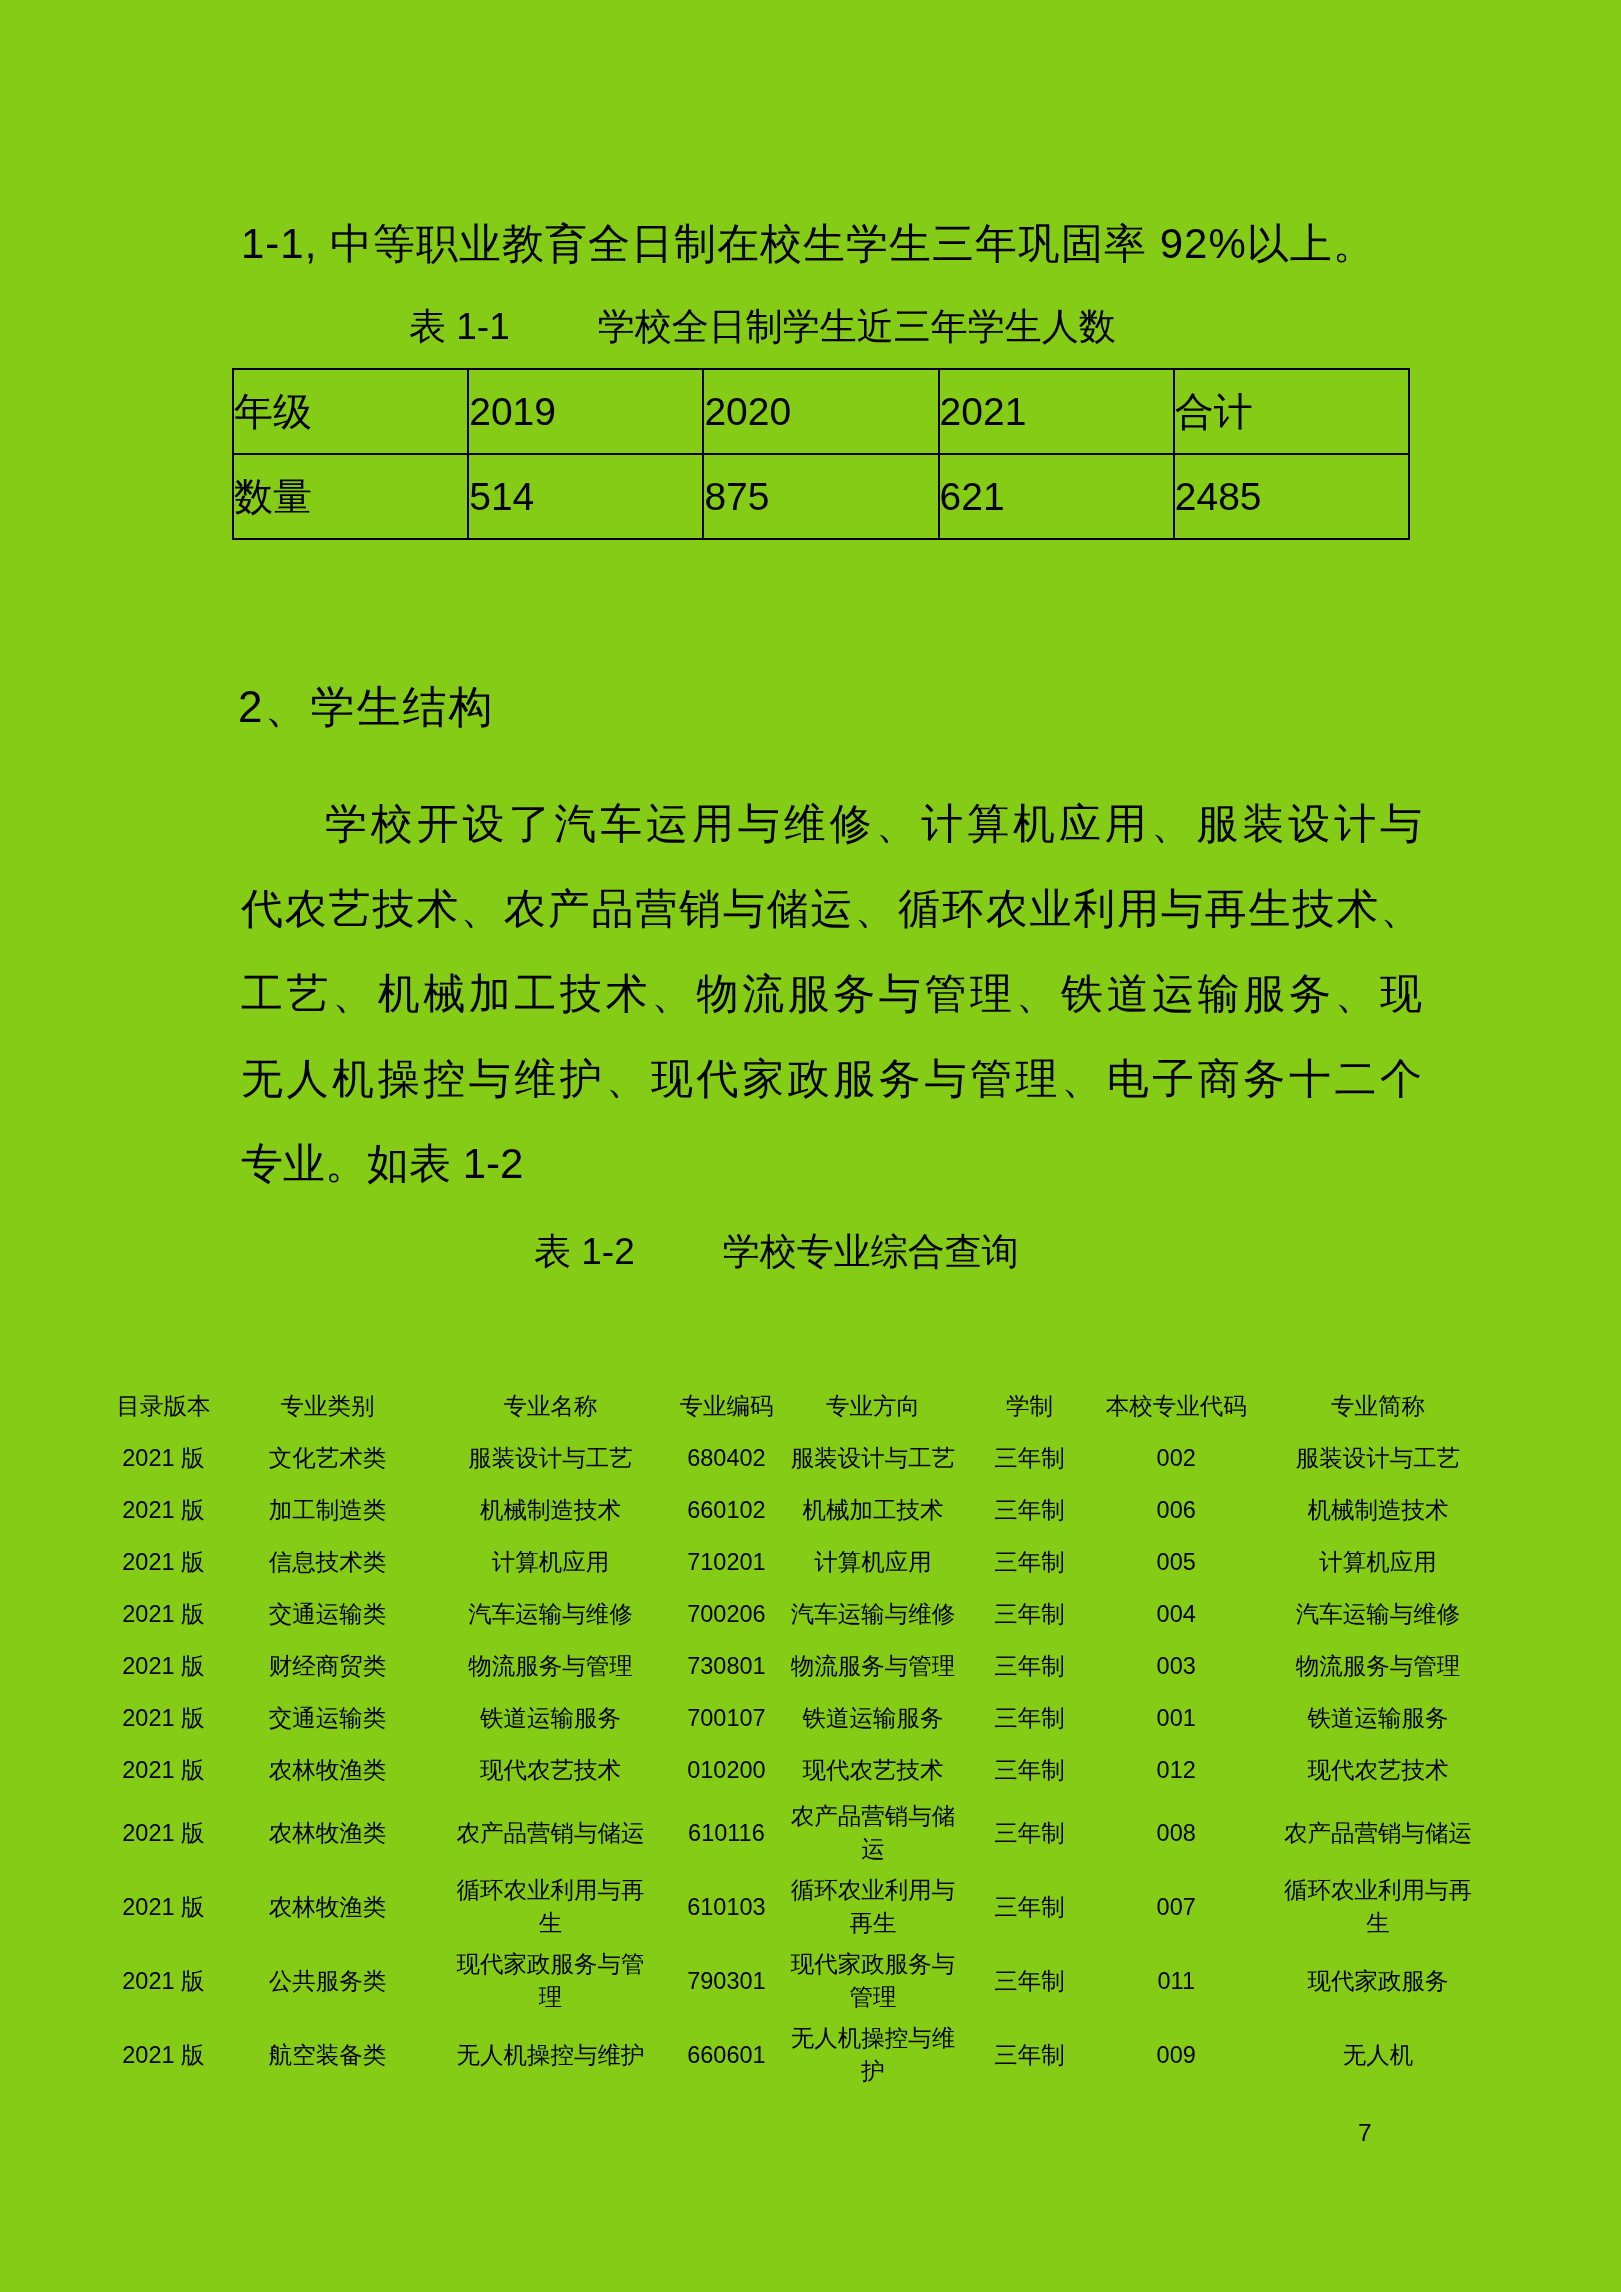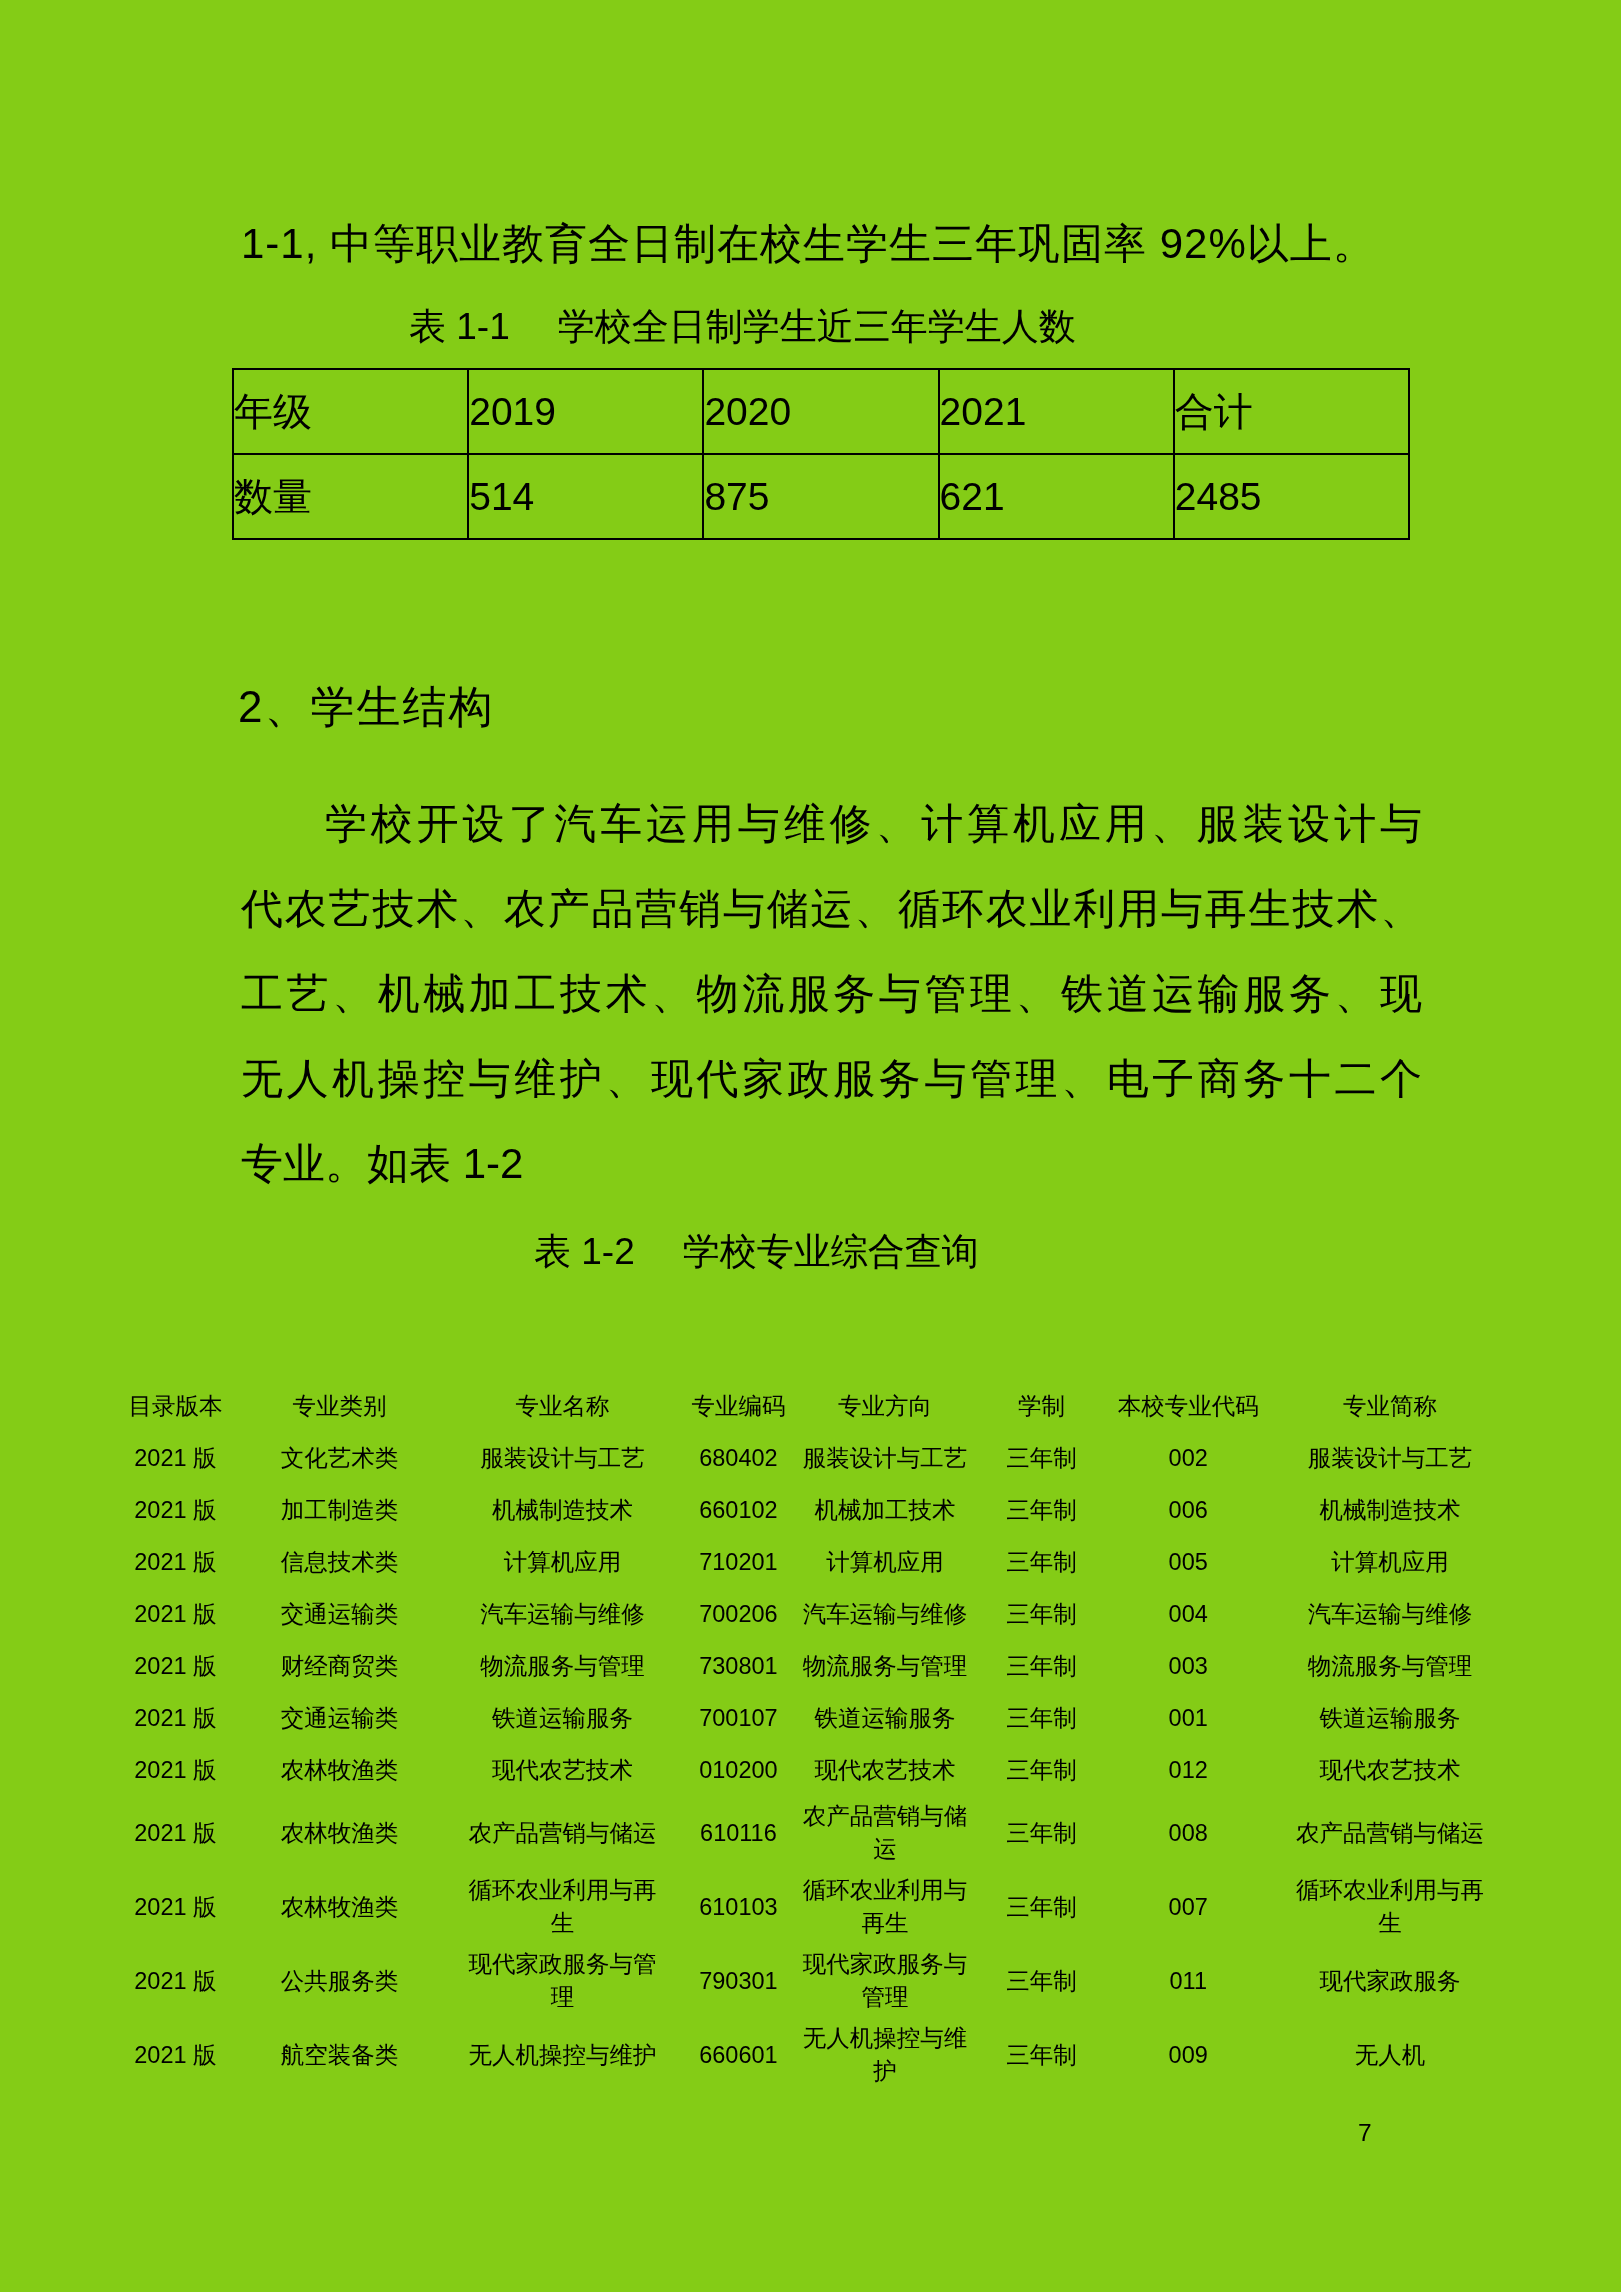--- a/index.html
+++ b/index.html
@@ -20,21 +20,21 @@
     font-size: 42px;
     white-space: nowrap;
     letter-spacing: 1px;
   }
   
   .caption {
     position: absolute;
     font-size: 37px;
     white-space: nowrap;
   }
-  .caption .cap-title { margin-left: 48px; }
+  .caption .cap-title { margin-left: 88px; }
   .c1 { left: 409px; top: 302px; }
   .c2 { left: 534px; top: 1227px; }
   
   .t1 {
     position: absolute;
     left: 232px; top: 368px;
     width: 1178px;
     border-collapse: collapse;
     table-layout: fixed;
   }
@@ -66,21 +66,21 @@
     height: 85px;
     line-height: 85px;
     text-align: justify;
     text-align-last: justify;
   }
   .para .line:first-child { padding-left: 84px; }
   .para .line:last-child { text-align-last: left; }
   
   .t2 {
     position: absolute;
-    left: 107px; top: 1380px;
+    left: 95px; top: 1380px;
     width: 1397px;
     border-collapse: collapse;
     table-layout: fixed;
   }
   .t2 th, .t2 td {
     text-align: center;
     vertical-align: middle;
     font-size: 23.5px;
     line-height: 33px;
     font-weight: normal;

